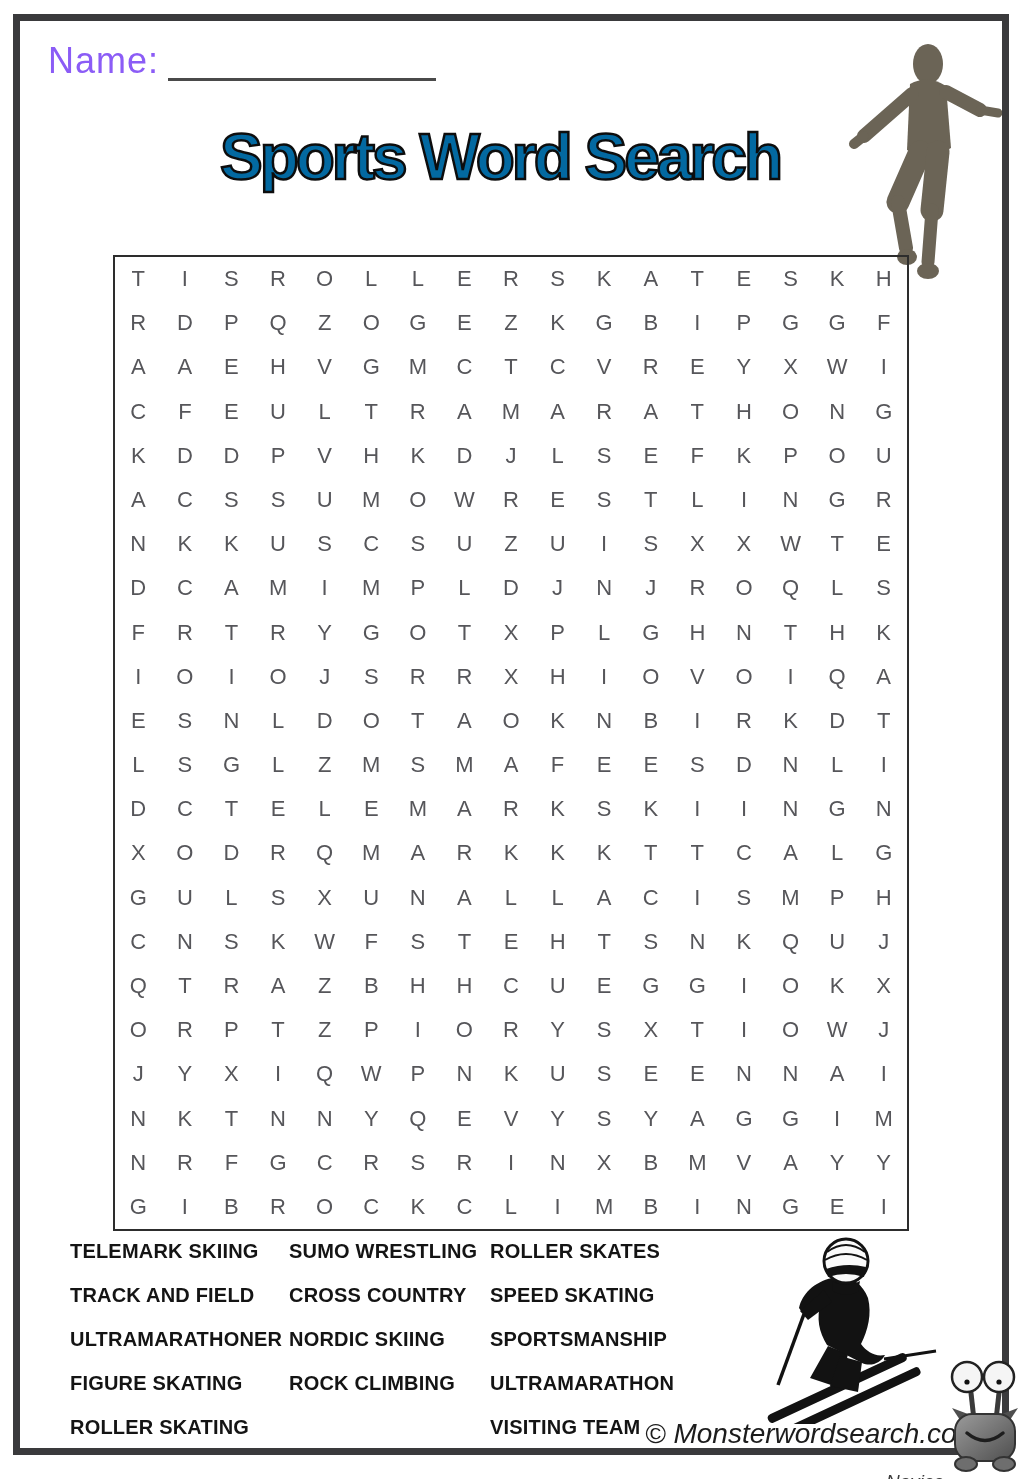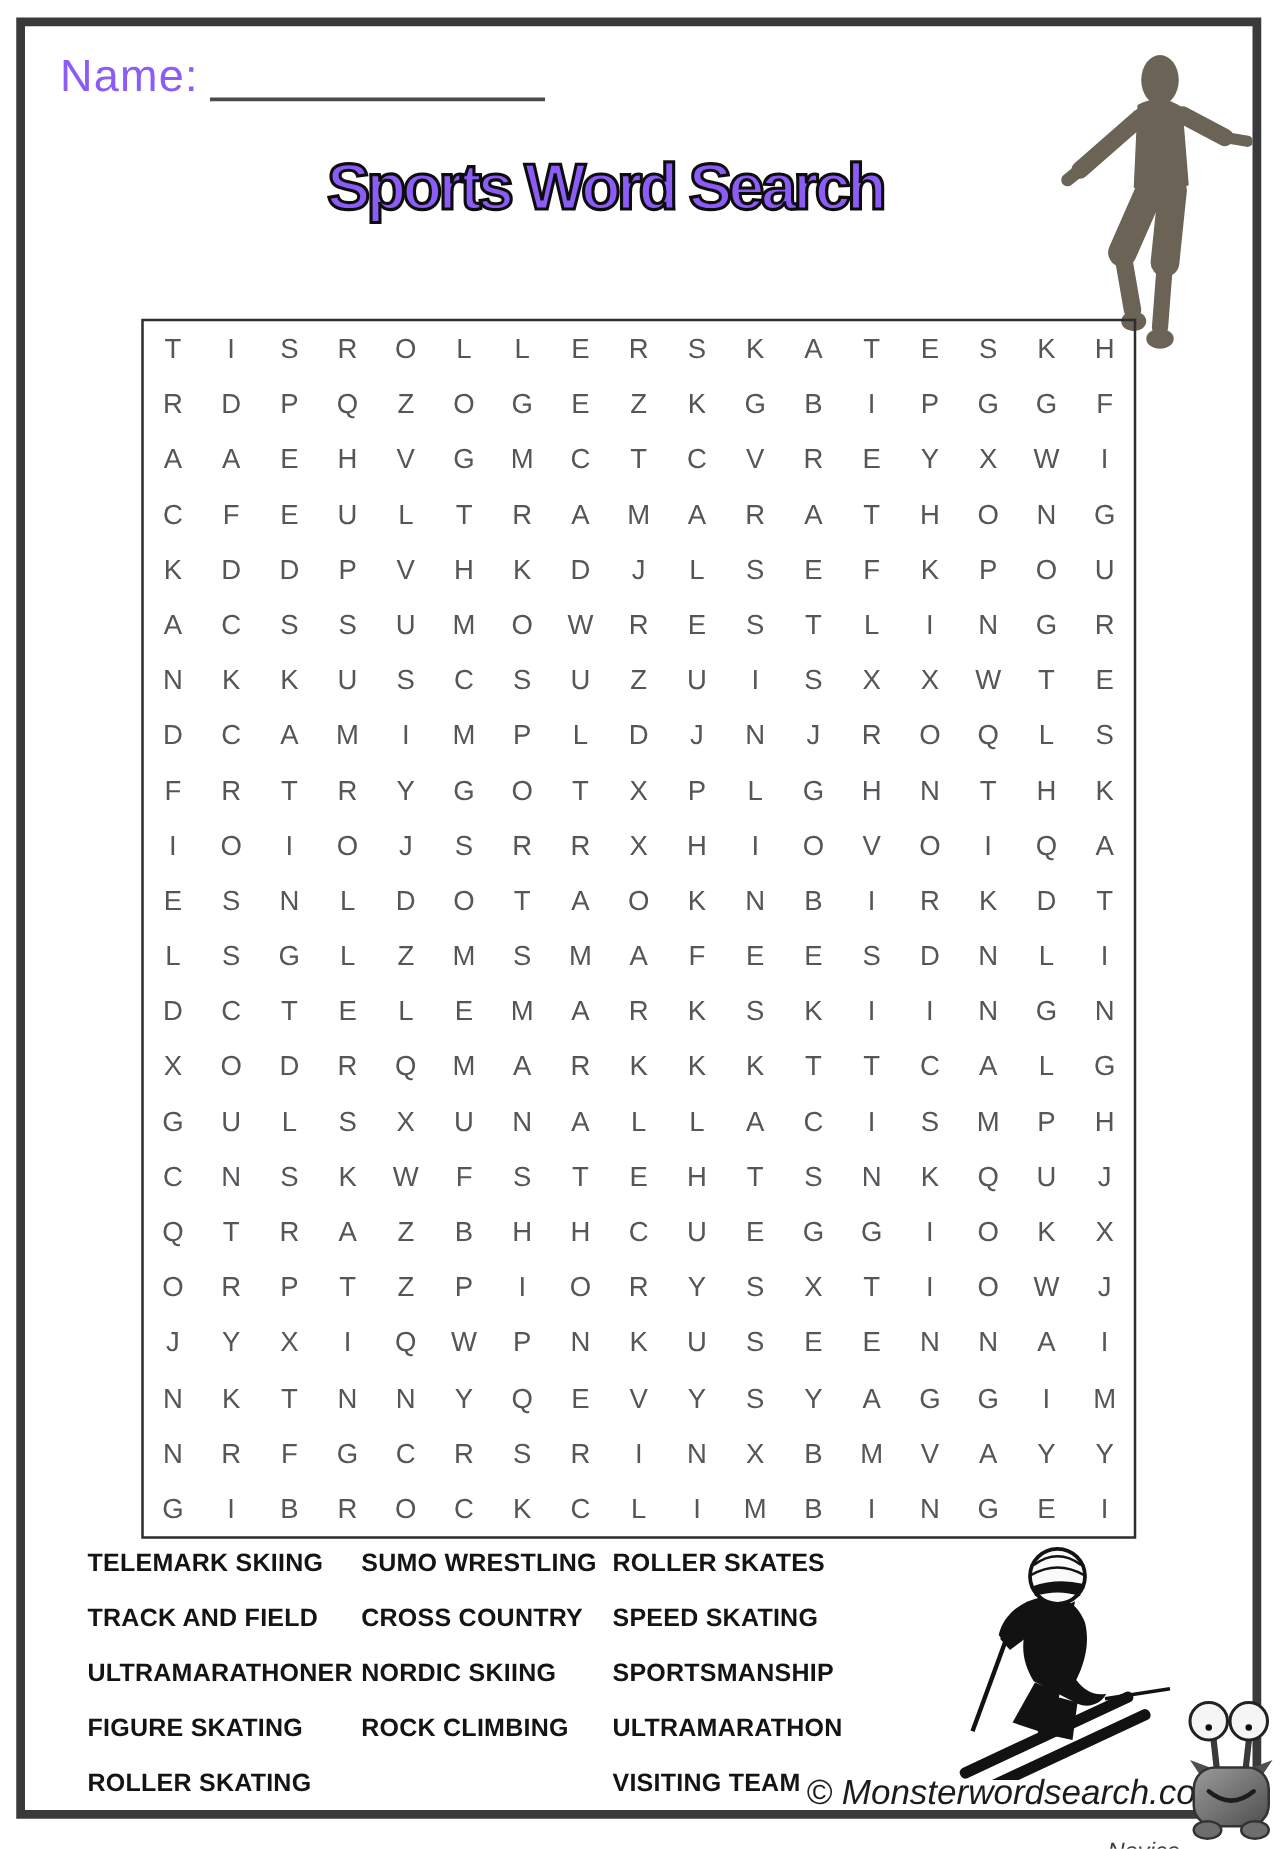--- a/index.html
+++ b/index.html
@@ -12,22 +12,22 @@
     border:7px solid #3a3a3c;background:#ffffff;box-sizing:content-box;
   }
   .name-label{
     position:absolute;left:48px;top:40px;font-size:36px;color:#8b5cf6;
     letter-spacing:1px;
   }
   .name-line{
     position:absolute;left:168px;top:78px;width:268px;height:3px;background:#4a4a4a;
   }
   .page-title{
-    position:absolute;left:104px;top:120px;width:760px;text-align:center;
-    font-size:52px;font-weight:bold;color:#8b5cf6;letter-spacing:-3px;
+    position:absolute;left:120px;top:120px;width:760px;text-align:center;
+    font-size:64px;font-weight:bold;color:#0369a1;letter-spacing:-3px;
     -webkit-text-stroke:2.5px #0d0d0d;white-space:nowrap;
   }
   .runner{position:absolute;left:846px;top:40px;}
   .grid-box{
     position:absolute;left:113px;top:255px;width:796px;height:976px;
     border:2px solid #2d2d2d;box-sizing:border-box;
     display:grid;grid-template-columns:repeat(17,1fr);grid-template-rows:repeat(22,1fr);
   }
   .cell{
     display:flex;align-items:center;justify-content:center;

